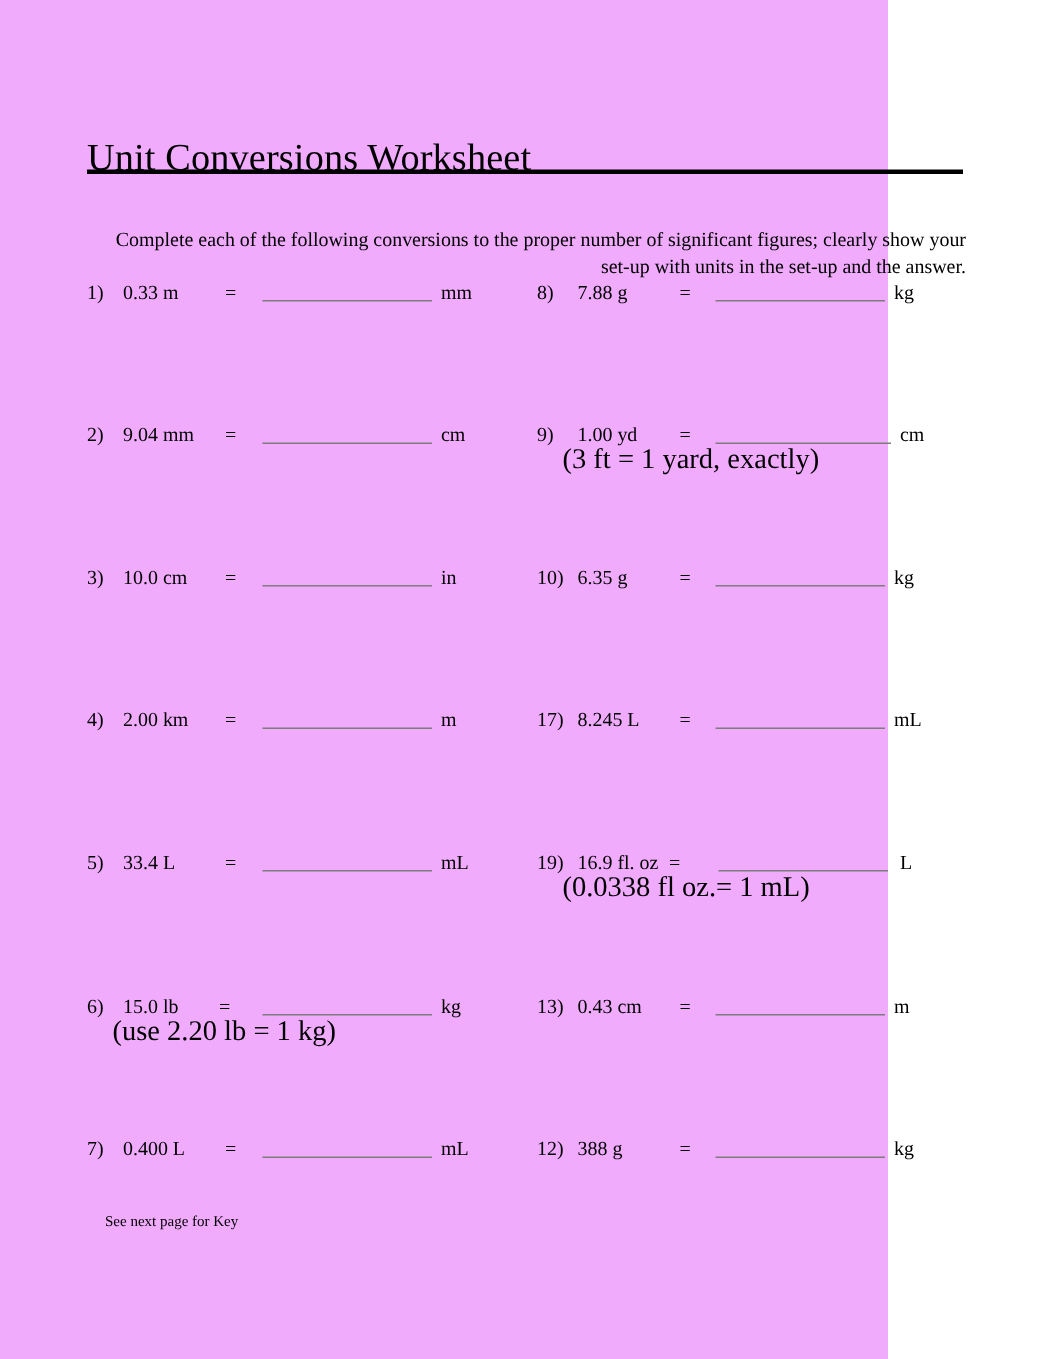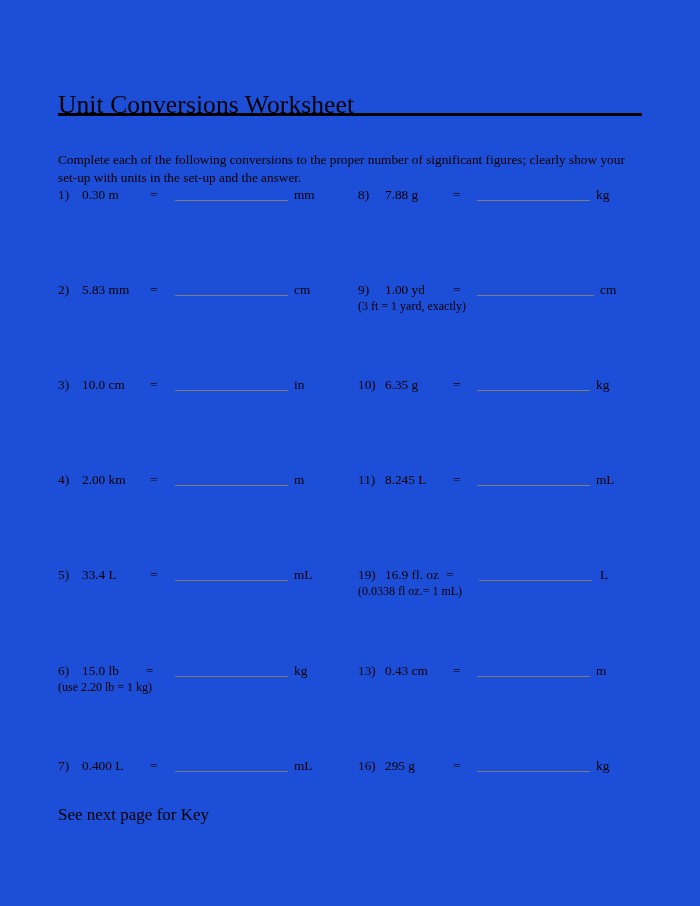--- a/index.html
+++ b/index.html
@@ -14,23 +14,23 @@
     position: relative;
     font-family: "Liberation Serif", "DejaVu Serif", serif;
     color: #000000;
     overflow: hidden;
   }
 
   .page {
     position: absolute;
     left: 0;
     top: 0;
-    width: 700px;
+    width: 592px;
     height: 906px;
-    background: #1d4ed8;
+    background: #f0abfc;
   }
 
   .content {
     position: absolute;
     left: 58px;
     top: 0;
     width: 584px;
   }
 
   
@@ -55,21 +55,21 @@
   }
 
   
   .instructions {
     position: absolute;
     left: 0;
     top: 138px;
     width: 586px;
     font-size: 13.3px;
     line-height: 17.5px;
-    text-align: left;
+    text-align: right;
   }
 
   
   .problems {
     position: absolute;
     left: 0;
     top: 186px;
     width: 584px;
   }
 
@@ -121,22 +121,22 @@
   }
   .p-unit {
     position: absolute;
     top: 0;
     white-space: nowrap;
     text-align: right;
   }
   .p-note {
     position: absolute;
     top: 17px;
-    left: 0;
-    font-size: 12px;
+    left: 17px;
+    font-size: 19px;
     line-height: 17px;
     white-space: nowrap;
   }
 
   
   .prob.left .p-value { left: 24px; }
   .prob.left .p-eq    { left: 92px; }
   .prob.left .p-blank { left: 117px; width: 113px; }
   .prob.left .p-unit  { left: 236px; }
 
@@ -150,23 +150,23 @@
   .prob.left.shift-eq .p-eq    { left: 88px; }
   .prob.right.wide .p-blank    { width: 117px; }
   .prob.right.wide .p-unit     { left: 242px; }
   .prob.right.tight .p-eq      { left: 88px; }
   .prob.right.tight .p-blank   { left: 121px; }
   .prob.right.tight .p-unit    { left: 242px; }
 
   
   .footer-note {
     position: absolute;
-    left: 0;
+    left: 12px;
     top: 806px;
-    font-size: 17px;
+    font-size: 10px;
     line-height: 17px;
     white-space: nowrap;
   }
 </style>
 </head>
 <body>
 
 <div class="page">
   <div class="content">
 
@@ -175,42 +175,42 @@
     <div class="title-rule"></div>
 
     <p class="instructions">Complete each of the following conversions to the proper number of significant figures; clearly show your set-up with units in the set-up and the answer.</p>
 
     <div class="problems">
 
       <div class="prob-row" style="top:0px;">
         <div class="prob left">
           <div class="prob-line1">
             <span class="p-num">1)</span>
-            <span class="p-value">0.30 m</span>
+            <span class="p-value">0.33 m</span>
             <span class="p-eq">=</span>
             <span class="p-blank"></span>
             <span class="p-unit">mm</span>
           </div>
         </div>
         <div class="prob right">
           <div class="prob-line1">
             <span class="p-num">8)</span>
             <span class="p-value">7.88 g</span>
             <span class="p-eq">=</span>
             <span class="p-blank"></span>
             <span class="p-unit">kg</span>
           </div>
         </div>
       </div>
 
       <div class="prob-row" style="top:95px;">
         <div class="prob left">
           <div class="prob-line1">
             <span class="p-num">2)</span>
-            <span class="p-value">5.83 mm</span>
+            <span class="p-value">9.04 mm</span>
             <span class="p-eq">=</span>
             <span class="p-blank"></span>
             <span class="p-unit">cm</span>
           </div>
         </div>
         <div class="prob right wide">
           <div class="prob-line1">
             <span class="p-num">9)</span>
             <span class="p-value">1.00 yd</span>
             <span class="p-eq">=</span>
@@ -247,21 +247,21 @@
           <div class="prob-line1">
             <span class="p-num">4)</span>
             <span class="p-value">2.00 km</span>
             <span class="p-eq">=</span>
             <span class="p-blank"></span>
             <span class="p-unit">m</span>
           </div>
         </div>
         <div class="prob right">
           <div class="prob-line1">
-            <span class="p-num">11)</span>
+            <span class="p-num">17)</span>
             <span class="p-value">8.245 L</span>
             <span class="p-eq">=</span>
             <span class="p-blank"></span>
             <span class="p-unit">mL</span>
           </div>
         </div>
       </div>
 
       <div class="prob-row" style="top:380px;">
         <div class="prob left">
@@ -312,22 +312,22 @@
           <div class="prob-line1">
             <span class="p-num">7)</span>
             <span class="p-value">0.400 L</span>
             <span class="p-eq">=</span>
             <span class="p-blank"></span>
             <span class="p-unit">mL</span>
           </div>
         </div>
         <div class="prob right">
           <div class="prob-line1">
-            <span class="p-num">16)</span>
-            <span class="p-value">295 g</span>
+            <span class="p-num">12)</span>
+            <span class="p-value">388 g</span>
             <span class="p-eq">=</span>
             <span class="p-blank"></span>
             <span class="p-unit">kg</span>
           </div>
         </div>
       </div>
 
     </div>
 
     <div class="footer-note">See next page for Key</div>

